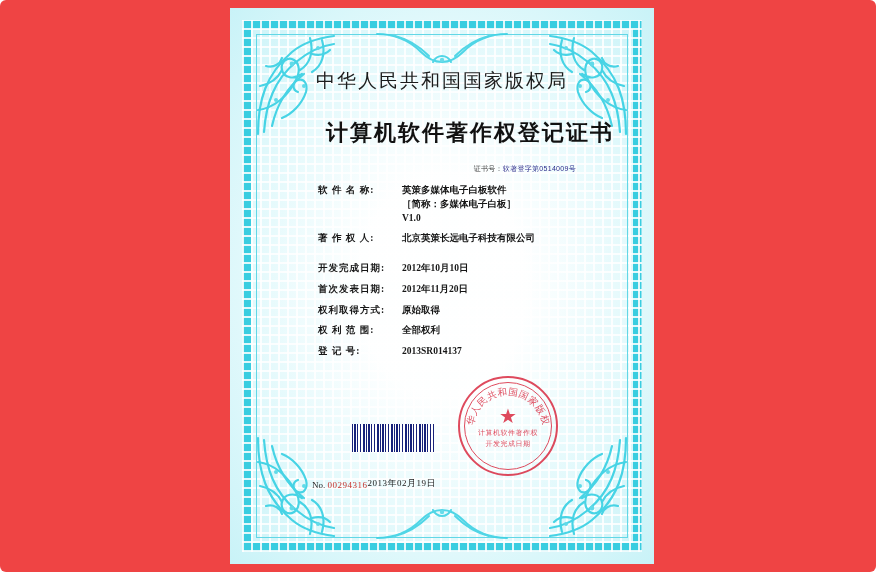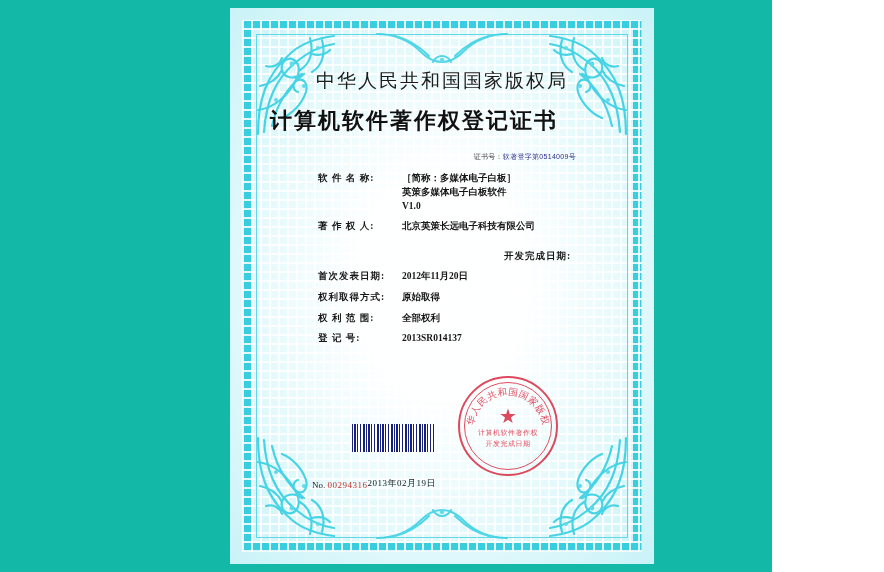--- a/index.html
+++ b/index.html
@@ -8,23 +8,24 @@
     background: #ffffff;
   }
   body {
     width: 884px;
     height: 572px;
     font-family: "Liberation Sans", sans-serif;
     overflow: hidden;
   }
   .page {
     position: relative;
-    width: 772px;
+    width: 876px;
     height: 572px;
-    background: #14b8a6;
+    background: #ef4444;
+    border-radius: 6px;
   }
 
   
   .cert {
     position: absolute;
     left: 230px;
     top: 8px;
     width: 424px;
     height: 556px;
     background: #eefcfd;
@@ -124,27 +125,27 @@
   }
   .title-cn {
     text-align: center;
     font-family: "Liberation Serif", serif;
     font-size: 19px;
     letter-spacing: 2px;
     color: #1c1c1c;
     margin-top: 14px;
   }
   .title-main {
-    text-align: left;
+    text-align: right;
     font-family: "Liberation Serif", serif;
     font-size: 22px;
     font-weight: bold;
     letter-spacing: 2px;
     color: #111111;
-    margin-top: 12px;
+    margin-top: 24px;
   }
   .cert-no-line {
     text-align: right;
     font-size: 7px;
     color: #3a3a3a;
     margin-top: 16px;
     padding-right: 38px;
     letter-spacing: .3px;
   }
   .cert-no-line .val { color: #2a2a8a; }
@@ -171,21 +172,21 @@
     color: #161616;
     white-space: nowrap;
   }
   .row .value {
     flex: 1 1 auto;
     font-family: "Liberation Serif", serif;
     font-size: 9.5px;
     color: #161616;
     line-height: 1.45;
   }
-  .row.gap-top { margin-top: 16px; justify-content: flex-end; }
+  .row.gap-top { margin-top: 16px; }
   .value .sub { display:block; }
 
   .paragraph {
     margin-top: 22px;
     padding-left: 48px;
     padding-right: 30px;
     font-family: "Liberation Serif", serif;
     font-size: 9.5px;
     line-height: 1.9;
     color: #161616;
@@ -401,33 +402,34 @@
 
       <div class="cert-no-line">
         <span>证书号：</span><span class="val">软著登字第0514009号</span>
       </div>
 
       <div class="fields">
 
         <div class="row">
           <div class="label">软 件 名 称:</div>
           <div class="value">
+            <span class="sub">英策多媒体电子白板软件</span>
             <span class="sub">［简称：多媒体电子白板］</span>
-            <span class="sub">英策多媒体电子白板软件</span>
             <span class="sub">V1.0</span>
           </div>
         </div>
 
         <div class="row">
           <div class="label">著 作 权 人:</div>
           <div class="value">北京英策长远电子科技有限公司</div>
         </div>
 
         <div class="row gap-top">
           <div class="label">开发完成日期:</div>
+          <div class="value">2012年10月10日</div>
         </div>
 
         <div class="row">
           <div class="label">首次发表日期:</div>
           <div class="value">2012年11月20日</div>
         </div>
 
         <div class="row">
           <div class="label">权利取得方式:</div>
           <div class="value">原始取得</div>

